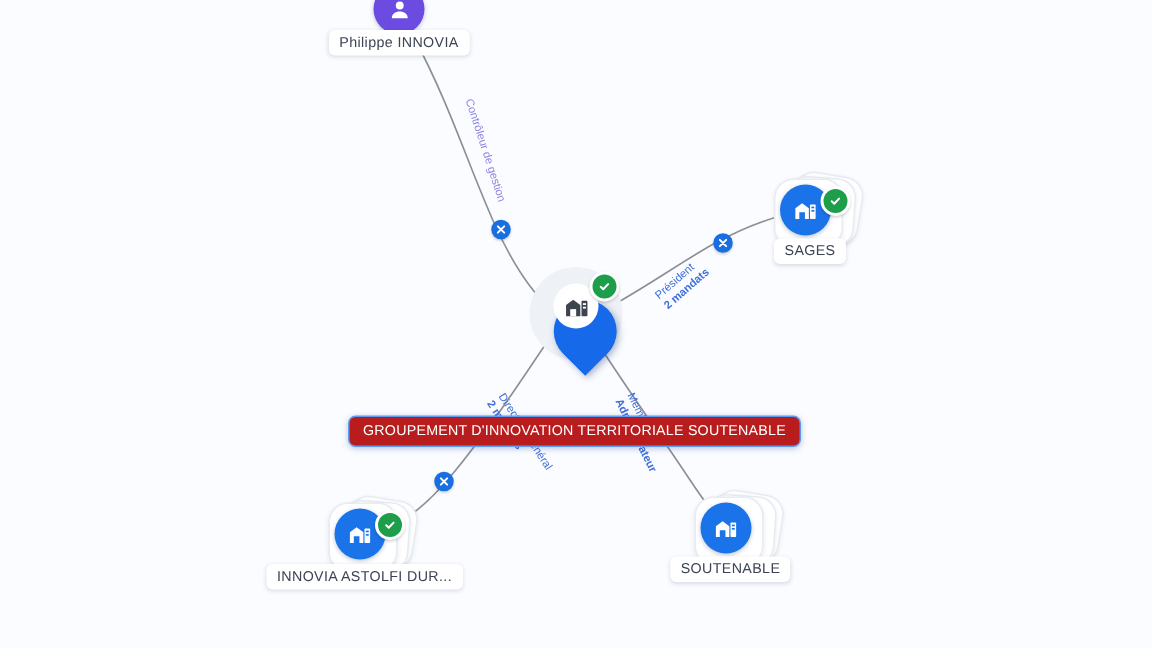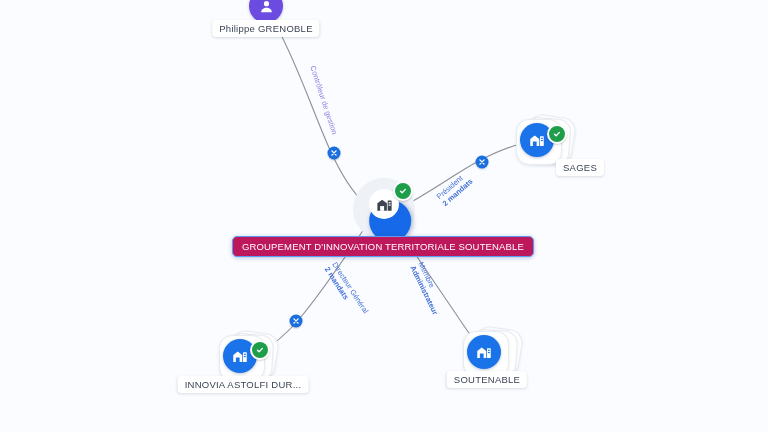--- a/index.html
+++ b/index.html
@@ -135,28 +135,29 @@
     background: #ffffff;
     color: #3b4355;
     font-size: 9.5px;
     letter-spacing: .25px;
     white-space: nowrap;
     padding: 3px 7px;
     border-radius: 4px;
     box-shadow: 0 1px 3px rgba(30,50,90,0.16);
   }
   .node-label.primary {
-    background: #be185d;
+    background: #b91c1c;
     color: #ffffff;
     font-size: 9.5px;
     border: 1.5px solid #5d9bf2;
     border-radius: 5px;
     padding: 4px 9px;
     letter-spacing: .15px;
     box-shadow: 0 1px 4px rgba(20,60,140,0.30);
+    margin-top: 41px;
   }
 
   
   .edge-label {
     position: absolute;
     font-size: 7.5px;
     line-height: 8.5px;
     color: #3f6fd8;
     white-space: nowrap;
     transform-origin: 0 50%;
@@ -228,21 +229,21 @@
   </div>
 
   <div class="node" style="left:266px; top:6px;">
     <div class="circle-icon person">
       <svg width="17" height="17" viewBox="0 0 24 24" fill="#ffffff">
         <circle cx="12" cy="8" r="3.7"></circle>
         <path d="M4.5 20c0-4.1 3.4-6.3 7.5-6.3s7.5 2.2 7.5 6.3z"></path>
       </svg>
     </div>
   </div>
-  <div class="node-label" style="left:266px; top:20px;">Philippe GRENOBLE</div>
+  <div class="node-label" style="left:266px; top:20px;">Philippe INNOVIA</div>
 
   <div class="node" style="left:540px; top:140px;">
     <div class="card-stack">
       <i class="c3"></i>
         <i class="c2"></i>
         <i class="c1"></i>
     </div>
     <div class="circle-icon" style="left:-3px; top:0px;">
       <svg width="18" height="18" viewBox="0 0 24 24" fill="#ffffff">
         <path d="M3 20V10.5L9 6l6 4.5V20H3z"></path>
@@ -251,21 +252,21 @@
         <rect x="17.2" y="12" width="2.6" height="1.5" fill="#1a73e8"></rect>
         <rect x="6.5" y="14" width="5" height="6" fill="#1a73e8"></rect>
       </svg>
     </div>
     <div class="check-badge" style="left:7px; top:-16px;">
       <svg width="8" height="8" viewBox="0 0 12 12">
           <path d="M2.2 6.3 L4.7 8.7 L9.6 3.6" stroke="#ffffff" stroke-width="2" fill="none" stroke-linecap="round" stroke-linejoin="round"></path>
         </svg>
     </div>
   </div>
-  <div class="node-label" style="left:540px; top:159px;margin-left:40px;">SAGES</div>
+  <div class="node-label" style="left:540px; top:159px;">SAGES</div>
 
   <div class="node" style="left:384px; top:212px;">
     <div class="pin-wrap">
       <div class="pin-halo"></div>
       <div class="pin-body"></div>
       <div class="pin-inner">
         <svg width="19" height="19" viewBox="0 0 24 24" fill="#3d4450">
           <path d="M3 20V10.5L9 6l6 4.5V20H3z"></path>
           <rect x="16" y="7" width="5" height="13" rx="0.7"></rect>
           <rect x="17.2" y="9" width="2.6" height="1.5" fill="#ffffff"></rect>

